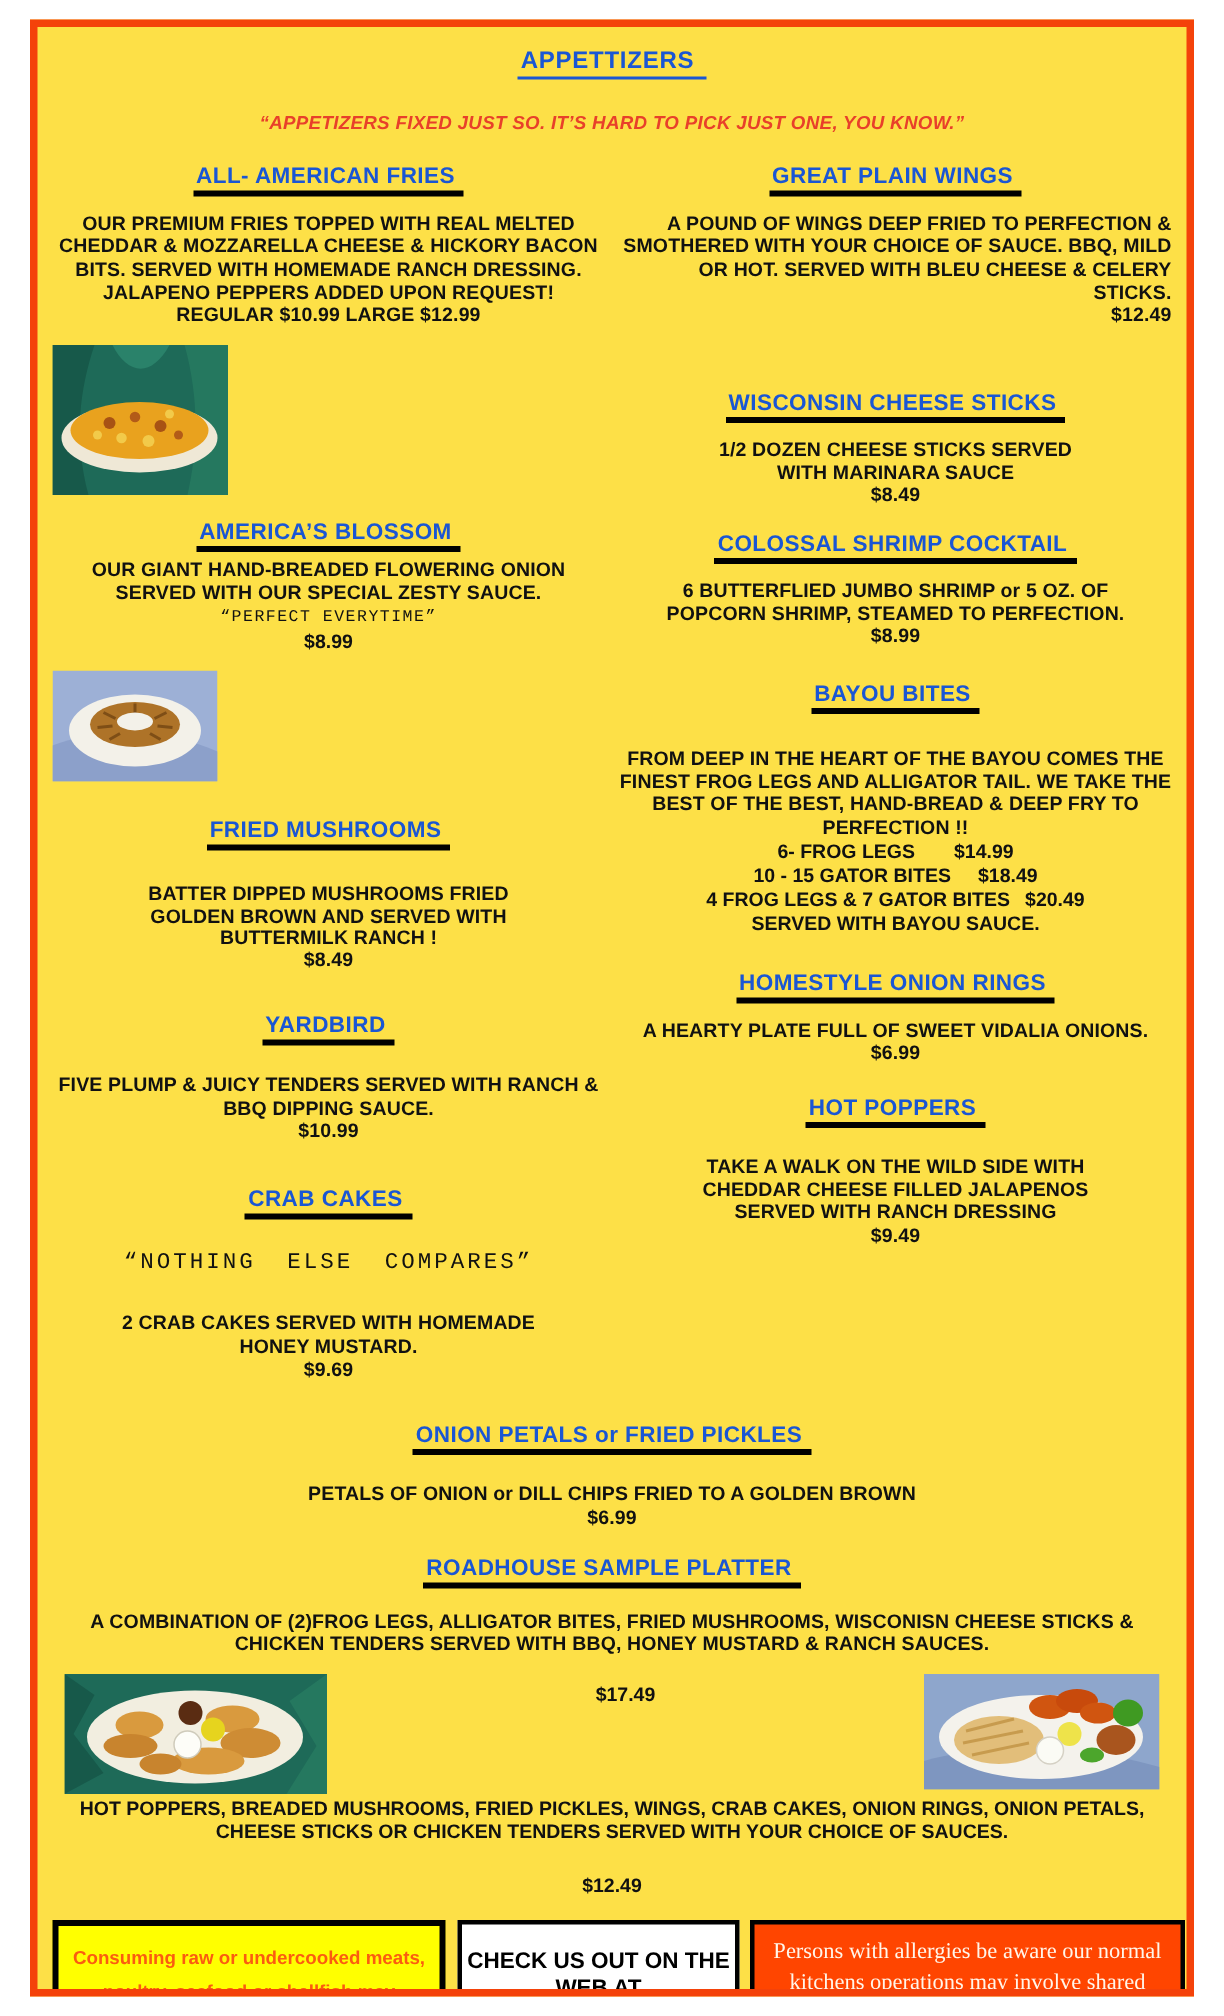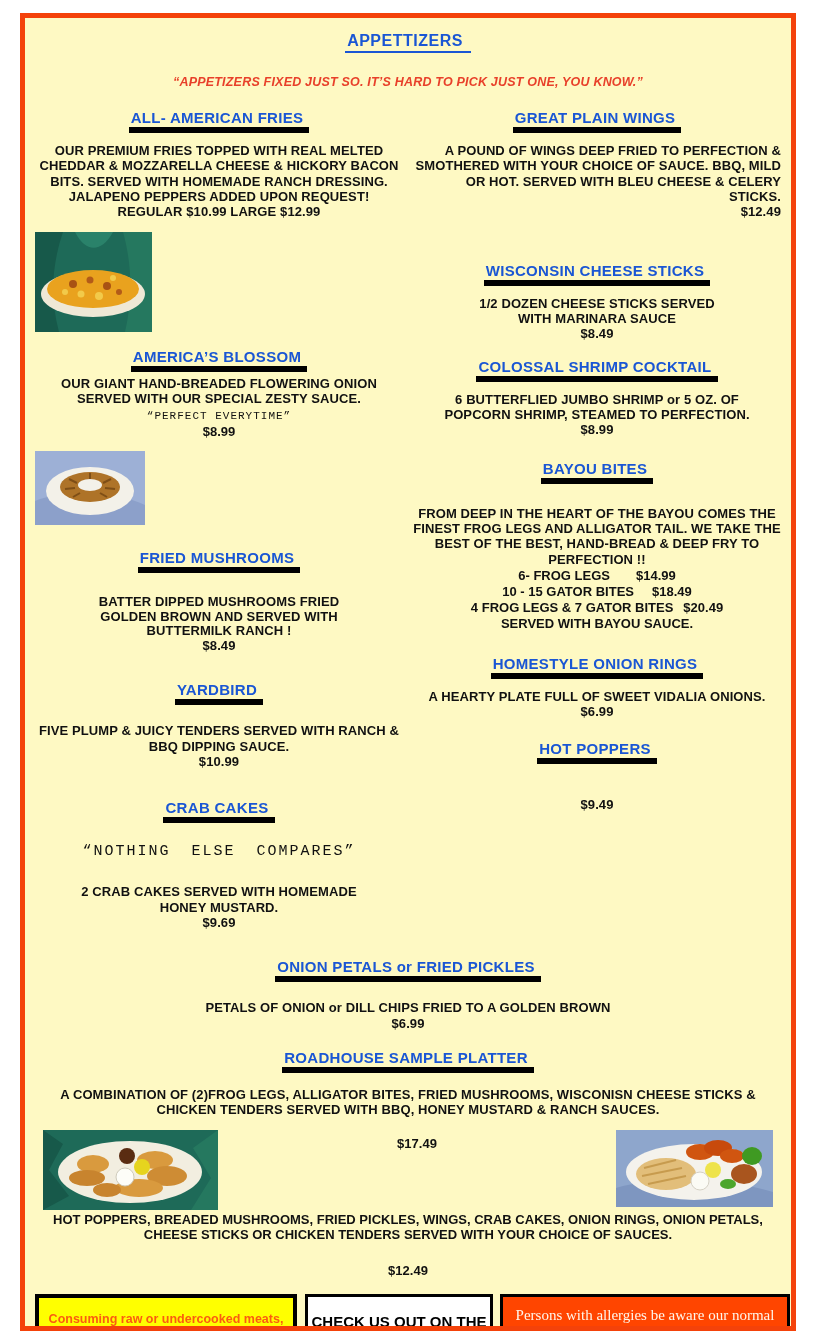--- a/index.html
+++ b/index.html
@@ -3,40 +3,40 @@
 <meta charset="utf-8">
 <style>
   html,body{margin:0;padding:0;}
   body{
     width:816px;height:1344px;background:#ffffff;overflow:hidden;
     font-family:"Liberation Sans",sans-serif;color:#111;
     -webkit-font-smoothing:antialiased;
   }
   .frame{
     box-sizing:border-box;margin:13px 20px 13px 20px;width:776px;height:1318px;
-    border:5px solid #F4420A;overflow:hidden;position:relative;background:#fef9c3;
+    border:5px solid #F4420A;overflow:hidden;position:relative;background:#fde047;
     padding:0 10px;
   }
   .title-wrap{text-align:center;margin-top:14px;}
   .title{
     display:inline-block;font-size:16px;font-weight:bold;color:#1A56D4;
     letter-spacing:.5px;border-bottom:2px solid #1A56D4;padding:0 8px 1px 2px;
   }
   .tagline{
     margin-top:22px;text-align:center;font-size:12.5px;font-weight:bold;
     font-style:italic;color:#E8402A;letter-spacing:.2px;
   }
   .cols{display:grid;grid-template-columns:1fr 1fr;column-gap:10px;}
   .col{display:block;}
   section.item{text-align:center;}
   .iname{
     margin:0;font-size:15px;font-weight:bold;letter-spacing:.3px;
   }
   .iname span{
-    display:inline-block;color:#1A56D4;border-bottom:6px solid #000000;
+    display:inline-block;color:#1A56D4;border-bottom:4px solid #000000;
     padding:0 6px 1px 2px;
   }
   .idesc{
     margin:10px auto 0;font-size:13px;font-weight:bold;line-height:1.18;
     letter-spacing:.1px;
   }
   .iprice{margin:2px auto 0;font-size:13px;font-weight:bold;}
   .tquote{
     font-family:"Liberation Mono","DejaVu Sans Mono",monospace;font-weight:normal;
     margin:4px auto 0;
@@ -212,21 +212,21 @@
         <div class="bayou-row">SERVED WITH BAYOU SAUCE.</div>
       </section>
 
       <section class="item m-onionrings">
         <h3 class="iname"><span>HOMESTYLE ONION RINGS</span></h3>
         <p class="idesc"><span>A HEARTY PLATE FULL OF SWEET VIDALIA ONIONS.</span><br><span>$6.99</span></p>
       </section>
 
       <section class="item m-poppers">
         <h3 class="iname"><span>HOT POPPERS</span></h3>
-        <p class="idesc"><br><span>$9.49</span></p>
+        <p class="idesc"><span>TAKE A WALK ON THE WILD SIDE WITH CHEDDAR CHEESE FILLED JALAPENOS SERVED WITH RANCH DRESSING</span><br><span>$9.49</span></p>
       </section>
 
     </div>
   </div>
 
   <section class="item m-petals">
     <h3 class="iname"><span>ONION PETALS or FRIED PICKLES</span></h3>
     <p class="idesc"><span>PETALS OF ONION or DILL CHIPS FRIED TO A GOLDEN BROWN</span><br><span>$6.99</span></p>
   </section>
 

